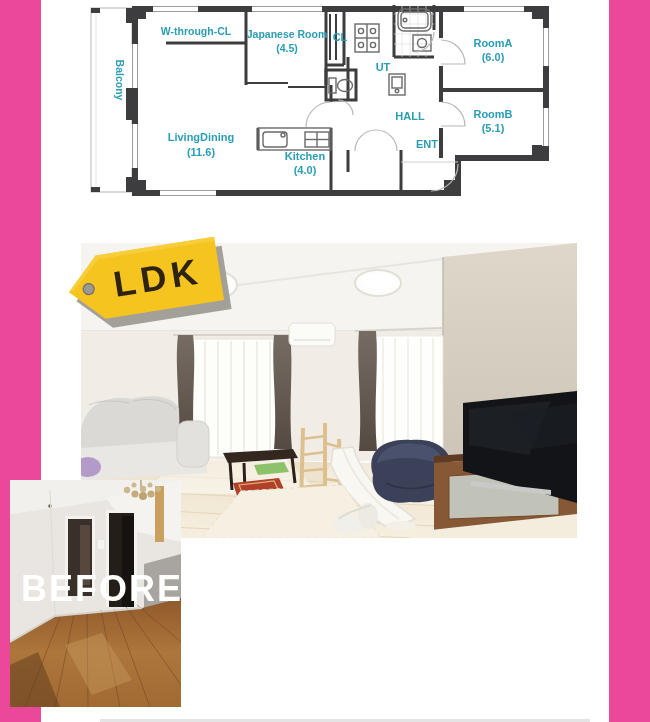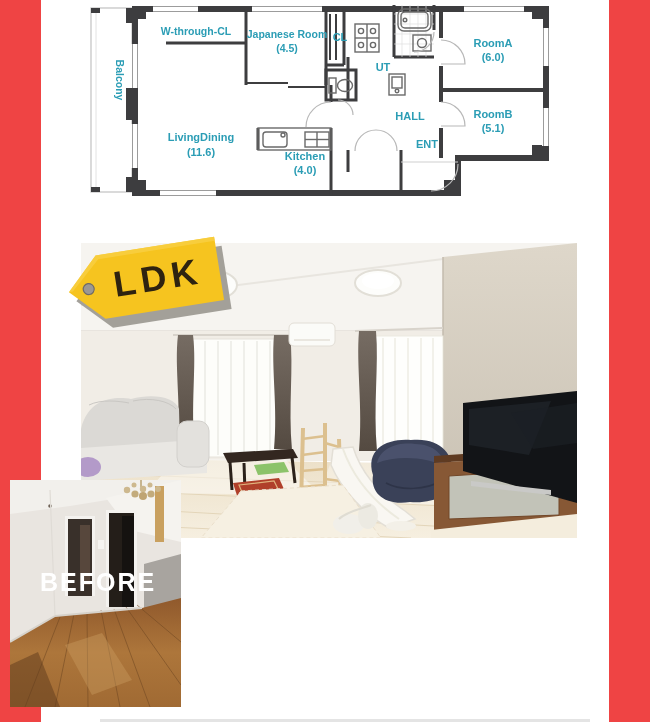--- a/index.html
+++ b/index.html
@@ -1,26 +1,26 @@
 <!DOCTYPE html>
 <html><head>
 <meta charset="utf-8">
 <style>
   html,body{margin:0;padding:0;background:#fff;}
-  .canvas{position:relative;width:650px;height:722px;background:#ef4444;overflow:hidden;
+  .canvas{position:relative;width:650px;height:722px;background:#ec4899;overflow:hidden;
           font-family:"Liberation Sans",sans-serif;}
   .white-panel{position:absolute;left:41px;top:0;width:568px;height:722px;background:#ffffff;}
   .floorplan{position:absolute;left:86px;top:2px;}
   .plan-label{fill:#2b9db5;font-weight:bold;font-size:11px;}
   .plan-label.small{font-size:10.5px;}
   .ldk-photo{position:absolute;left:81px;top:243px;width:496px;height:295px;}
   .ldk-tag{position:absolute;left:58px;top:224px;width:180px;height:112px;}
   .before-photo{position:absolute;left:10px;top:480px;width:171px;height:227px;}
-  .before-label{position:absolute;left:30px;top:88px;color:#ffffff;font-weight:bold;
-                font-size:25px;letter-spacing:2px;}
+  .before-label{position:absolute;left:11px;top:88px;color:#ffffff;font-weight:bold;
+                font-size:36px;letter-spacing:2px;}
   .description{position:absolute;left:218px;top:572px;width:382px;font-size:20px;
                font-weight:bold;color:#4a332a;line-height:1.45;letter-spacing:.3px;
                white-space:pre-line;}
   .bottom-shadow{position:absolute;left:100px;top:719px;width:490px;height:3px;
                  background:#d9d9d9;opacity:.7;}
 </style>
 </head>
 <body>
 
 <div class="canvas">

